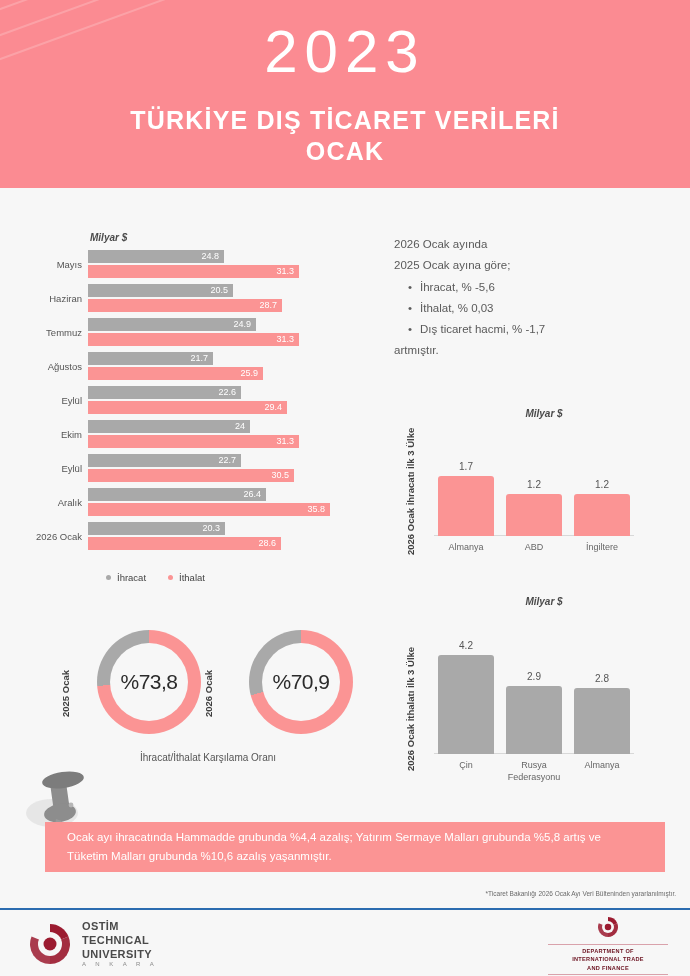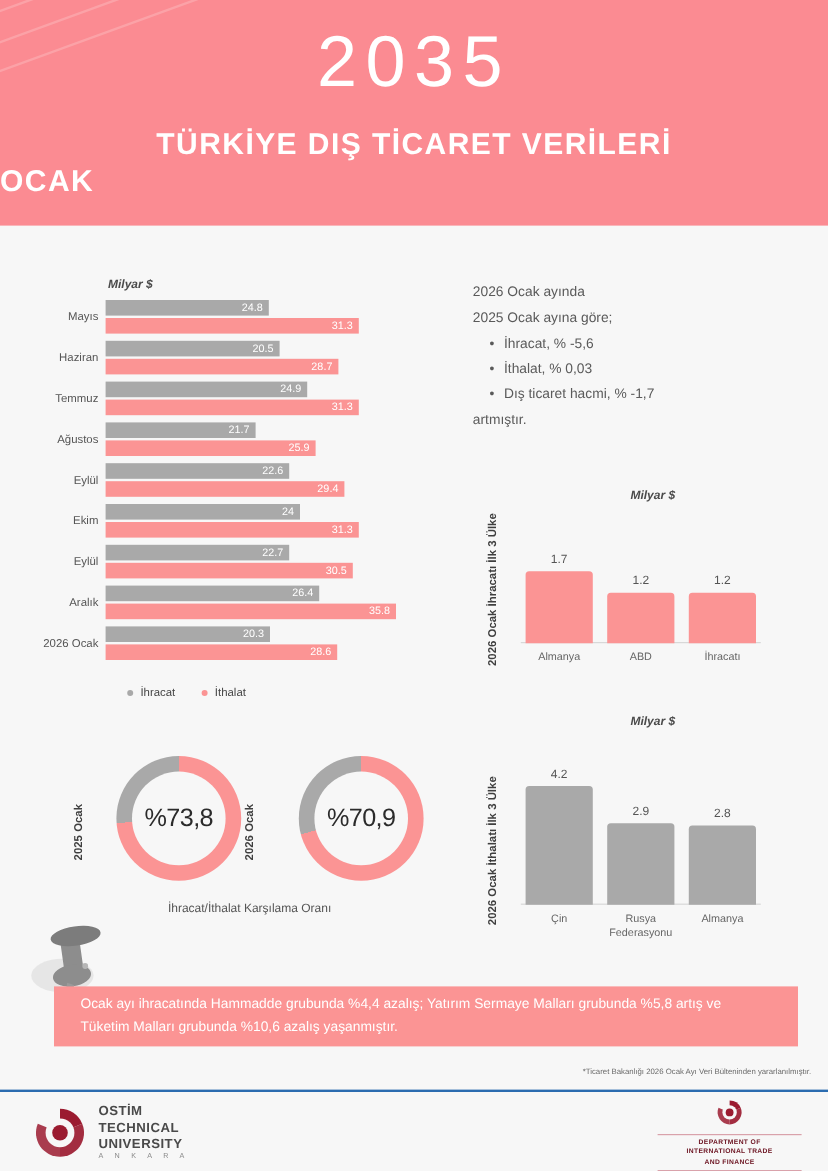--- a/index.html
+++ b/index.html
@@ -48,21 +48,21 @@
     position: absolute; left: 0; top: 105px; width: 690px;
     text-align: center;
     color: #ffffff;
     font-size: 25px;
     font-weight: 700;
     letter-spacing: 1.2px;
     line-height: 1.25;
   }
   #submonth {
     position: absolute; left: 0; top: 136px; width: 690px;
-    text-align: left;
+    text-align: center;
     color: #ffffff;
     font-size: 25px;
     font-weight: 700;
     letter-spacing: 1.2px;
     line-height: 1.25;
   }
 
   
   #monthly-chart {
     position: absolute; left: 18px; top: 232px;
@@ -247,21 +247,21 @@
 
 <div id="page">
 
   <div id="header">
     <div id="header-stripes">
         <div class="stripe" style="top: 52px; left: 0px; width: 420px;"></div>
         <div class="stripe" style="top: 70px; left: 0px; width: 480px;"></div>
         <div class="stripe" style="top: 96px; left: 0px; width: 420px;"></div>
         <div class="stripe" style="top: 120px; left: 0px; width: 480px;"></div>
       </div>
-    <div id="year">2035</div>
+    <div id="year">2023</div>
     <div id="subtitle">TÜRKİYE DIŞ TİCARET VERİLERİ</div>
     <div id="submonth">OCAK</div>
   </div>
 
   <div id="monthly-chart">
     <div id="monthly-unit">Milyar $</div>
     <div id="monthly-rows">
         <div class="mrow" style="top: 18px;">
           <div class="mrow-label">Mayıs</div>
           <div class="mbar exp" style="width: 136px; background: rgb(169, 169, 169);">
@@ -373,21 +373,21 @@
     <div class="col-plot" id="export-plot" style="top: 58px; width: 192px; height: 70px;">
         <div style="position: absolute; left: -4px; bottom: 0px; width: 200px; height: 1px; background: rgb(216, 216, 216);"></div>
         <div class="col-bar pink" style="left: 0px; width: 56px; height: 60px; background: rgb(251, 148, 148);"></div>
         <div class="col-val" style="left: 0px; width: 56px; bottom: 64px;">1.7</div>
         <div class="col-cat" style="left: -8px; width: 72px; top: 75px;">Almanya</div>
         <div class="col-bar pink" style="left: 68px; width: 56px; height: 42px; background: rgb(251, 148, 148);"></div>
         <div class="col-val" style="left: 68px; width: 56px; bottom: 46px;">1.2</div>
         <div class="col-cat" style="left: 60px; width: 72px; top: 75px;">ABD</div>
         <div class="col-bar pink" style="left: 136px; width: 56px; height: 42px; background: rgb(251, 148, 148);"></div>
         <div class="col-val" style="left: 136px; width: 56px; bottom: 46px;">1.2</div>
-        <div class="col-cat" style="left: 128px; width: 72px; top: 75px;">İhracatı</div>
+        <div class="col-cat" style="left: 128px; width: 72px; top: 75px;">İngiltere</div>
       </div>
   </div>
 
   <div id="import-chart">
     <div class="col-unit">Milyar $</div>
     <div class="col-axis-title" id="import-axis-title" style="left: 12px; top: 164px;">2026 Ocak İthalatı İlk 3 Ülke</div>
     <div class="col-plot" id="import-plot" style="top: 40px; width: 192px; height: 118px;">
         <div style="position: absolute; left: -4px; bottom: 0px; width: 200px; height: 1px; background: rgb(216, 216, 216);"></div>
         <div class="col-bar gray" style="left: 0px; width: 56px; height: 99px; background: rgb(169, 169, 169);"></div>
         <div class="col-val" style="left: 0px; width: 56px; bottom: 103px;">4.2</div>

